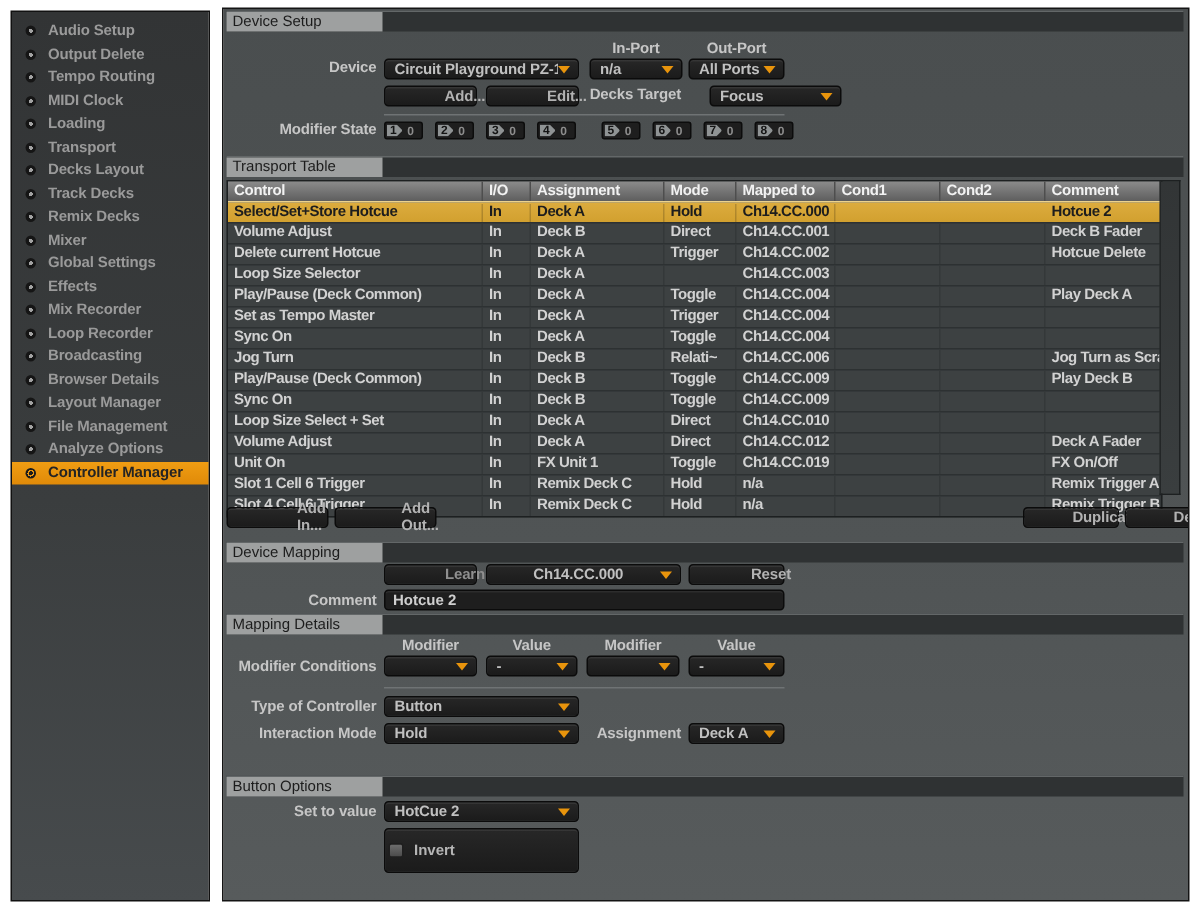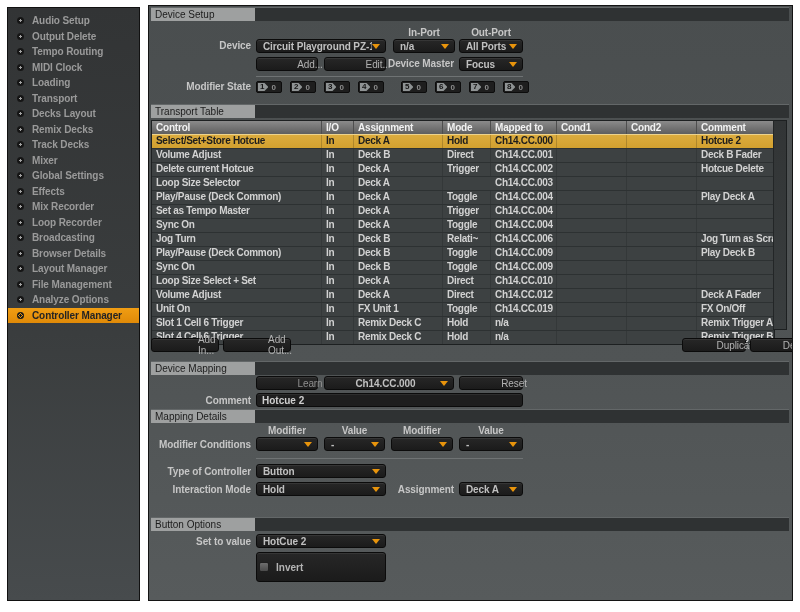--- a/index.html
+++ b/index.html
@@ -33,34 +33,34 @@
   .lbl{position:absolute;font-size:10px;font-weight:bold;color:#c6c6c6;line-height:14px;white-space:nowrap;letter-spacing:-0.1px;}
   .lbl.r{text-align:right;} .lbl.c{text-align:center;}
   .dd,.btn,.inp,.invert{
     position:absolute;height:14px;box-sizing:border-box;border:1px solid #0b0b0b;border-radius:3px;
     background:linear-gradient(180deg,#272727,#1b1b1b);
     box-shadow:inset 0 1px 0 rgba(255,255,255,.07);
     display:flex;align-items:center;
   }
   .dd .t{flex:1;padding-left:6px;font-size:10px;font-weight:bold;color:#c0c0c0;white-space:nowrap;overflow:hidden;letter-spacing:-0.1px;}
   .dd .arr{width:0;height:0;border-left:4px solid transparent;border-right:4px solid transparent;border-top:5px solid #e8940c;margin-right:5px;flex:0 0 auto;}
-  .btn{justify-content:center;font-size:10px;font-weight:normal;color:#b2b2b2;letter-spacing:-0.1px;cursor:default;padding-left:46px;}
+  .btn{justify-content:center;font-size:10px;font-weight:bold;color:#b2b2b2;letter-spacing:-0.1px;cursor:default;padding-left:46px;}
   .btn.dim{color:#8f8f8f;}
   .inp{padding-left:5px;font-size:10px;font-weight:bold;color:#cfcfcf;background:#1e1e1e;outline:none;}
   .sep{position:absolute;height:1px;background:#6f7374;}
   .mod{position:absolute;width:26px;height:12px;box-sizing:border-box;background:#1e1e1e;border:1px solid #0c0c0c;border-radius:2px;display:flex;align-items:center;}
   .mod .tag{height:8px;margin-left:1px;padding:0 4px 0 2px;background:#8f9394;clip-path:polygon(0 0,62% 0,100% 50%,62% 100%,0 100%);font-size:8px;font-weight:bold;color:#141414;line-height:8px;display:flex;align-items:center;}
   .mod .val{margin-left:3px;font-size:8px;font-weight:bold;color:#8d8d8d;}
   #tbl{position:absolute;left:2px;top:114px;width:622px;box-sizing:content-box;border:1px solid #1d2021;background:#3d4142;}
   .thead{display:flex;height:13px;background:linear-gradient(180deg,#8b8b8b,#5e5e5e);}
   .th{font-size:10px;font-weight:bold;color:#f2f2f2;line-height:13px;padding-left:4px;box-sizing:border-box;border-right:1px solid #4e4e4e;white-space:nowrap;overflow:hidden;letter-spacing:-0.2px;}
   .tr{display:flex;height:13px;border-top:1px solid #2d3132;box-sizing:content-box;}
   .tr:first-of-type{border-top:none;}
   .td{font-size:10px;font-weight:bold;color:#d2d2d2;line-height:12px;padding-left:4px;box-sizing:border-box;border-right:1px solid #343839;white-space:nowrap;overflow:hidden;letter-spacing:-0.3px;}
-  .tr.sel{background:linear-gradient(180deg,#dcAC3e,#d2a02f);border-top:1px solid #ecd28c;}
+  .tr.sel{background:linear-gradient(180deg,#dcAC3e,#d2a02f);border-top:1px solid #ecd28c;align-items:center;}
   .tr.sel .td{color:#1d1d1d;border-right-color:rgba(0,0,0,.18);}
   .scrollstrip{position:absolute;left:624px;top:114px;width:14px;height:210px;box-sizing:border-box;background:linear-gradient(180deg,#323536,#3a3e3f);border:1px solid #1d2021;border-left:1px solid #232627;}
   .invert{background:linear-gradient(180deg,#272727,#1b1b1b);}
   .cb{width:10px;height:10px;margin-left:2px;background:linear-gradient(#6e6e6e,#4b4b4b);border:1px solid #1f1f1f;border-radius:2px;box-sizing:border-box;}
   .invert .ilbl{margin-left:7px;font-size:10px;font-weight:bold;color:#b5b5b5;}
 </style>
 </head>
 <body>
 
 <div class="sidebar" id="sidebar">
@@ -87,25 +87,25 @@
     <div class="sb-item">
       <span class="bullet"></span>
       <span class="sb-label">Transport</span>
     </div>
     <div class="sb-item">
       <span class="bullet"></span>
       <span class="sb-label">Decks Layout</span>
     </div>
     <div class="sb-item">
       <span class="bullet"></span>
+      <span class="sb-label">Track Decks</span>
+    </div>
+    <div class="sb-item">
+      <span class="bullet"></span>
       <span class="sb-label">Remix Decks</span>
-    </div>
-    <div class="sb-item">
-      <span class="bullet"></span>
-      <span class="sb-label">Track Decks</span>
     </div>
     <div class="sb-item">
       <span class="bullet"></span>
       <span class="sb-label">Mixer</span>
     </div>
     <div class="sb-item">
       <span class="bullet"></span>
       <span class="sb-label">Global Settings</span>
     </div>
     <div class="sb-item">
@@ -161,22 +161,22 @@
   <div class="dd" style="left:244px;top:33px;width:62px">
     <span class="t">n/a</span>
       <span class="arr"></span>
   </div>
   <div class="dd" style="left:310px;top:33px;width:64px">
     <span class="t">All Ports</span>
       <span class="arr"></span>
   </div>
   <div class="btn" style="left:107px;top:51px;width:62px">Add...</div>
   <div class="btn" style="left:175px;top:51px;width:62px">Edit...</div>
-  <div class="lbl r" style="left:205px;top:51px;width:100px">Device Master</div>
-  <div class="dd" style="left:310px;top:51px;width:64px">
+  <div class="lbl r" style="left:205px;top:51px;width:100px">Decks Target</div>
+  <div class="dd" style="left:324px;top:51px;width:88px">
     <span class="t">Focus</span>
       <span class="arr"></span>
   </div>
   <div class="sep" style="left:107px;top:70px;width:267px"></div>
   <div class="lbl r" style="left:2px;top:74px;width:100px">Modifier State</div>
   <div id="mods">
       <div class="mod" style="left: 107px; top: 75px;">
         <span class="tag">1</span>
         <span class="val">0</span>
       </div>

